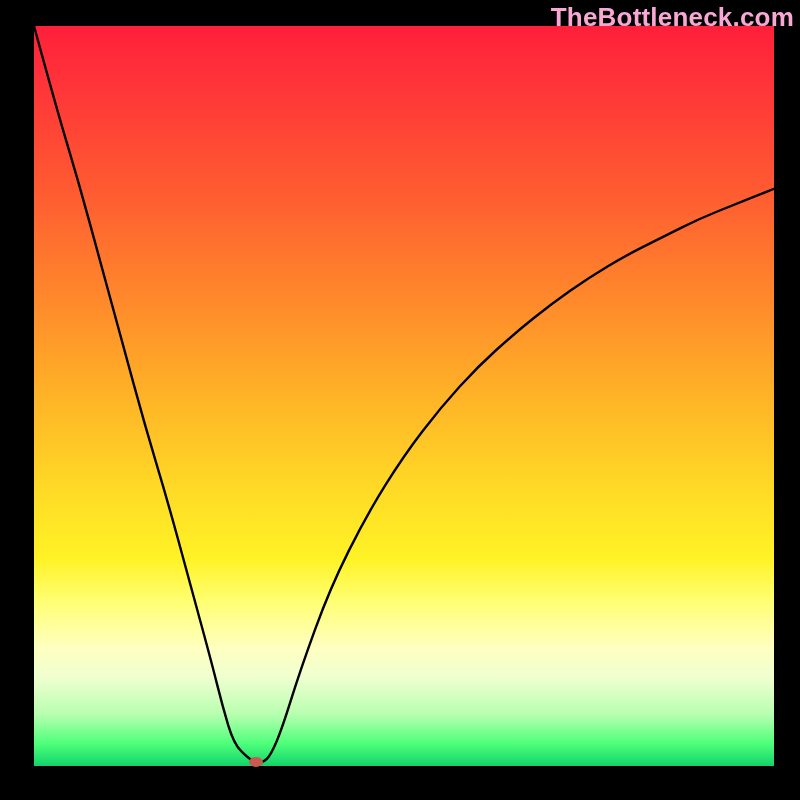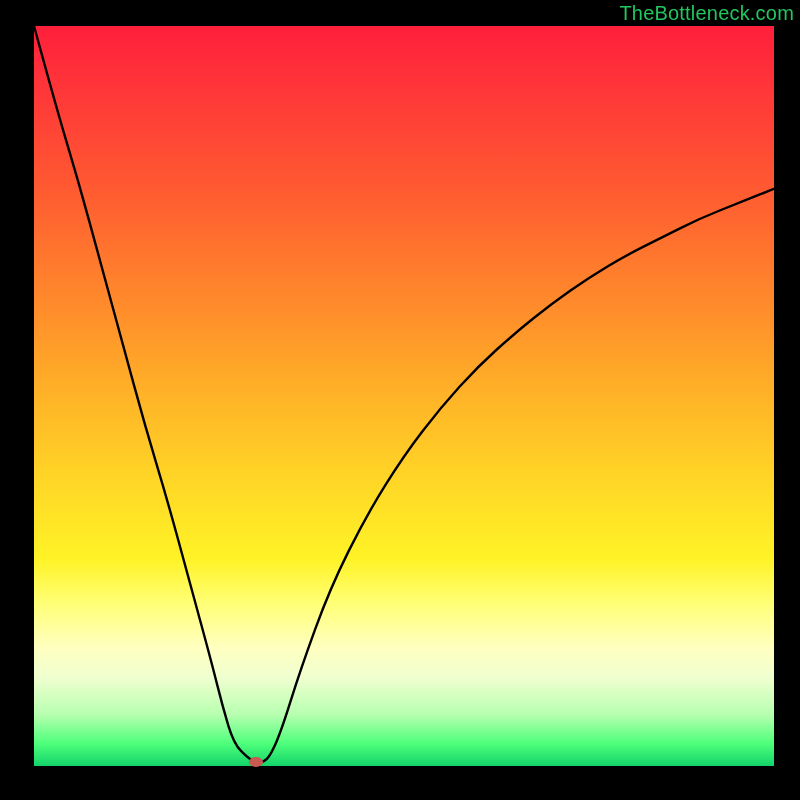--- a/index.html
+++ b/index.html
@@ -14,23 +14,23 @@
   .stage {
     position: relative;
     width: 800px;
     height: 800px;
     background: #000;
   }
   .watermark {
     position: absolute;
     top: 2px;
     right: 6px;
-    color: #22c55e;
-    font-size: 20px;
-    font-weight: 400;
+    color: #f9a8d4;
+    font-size: 26px;
+    font-weight: 700;
     letter-spacing: 0.2px;
     z-index: 5;
   }
   .plot-area {
     position: absolute;
     left: 34px;
     top: 26px;
     width: 740px;
     height: 740px;
   }

